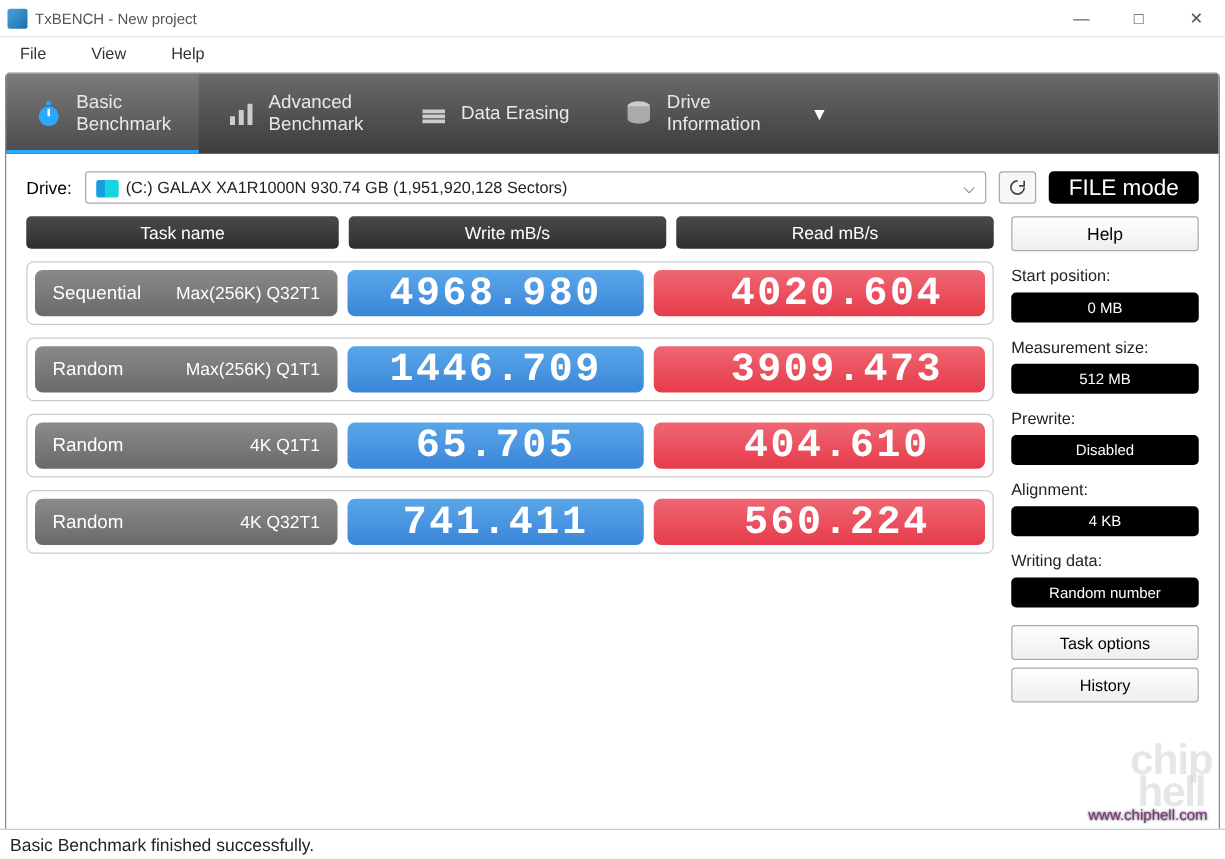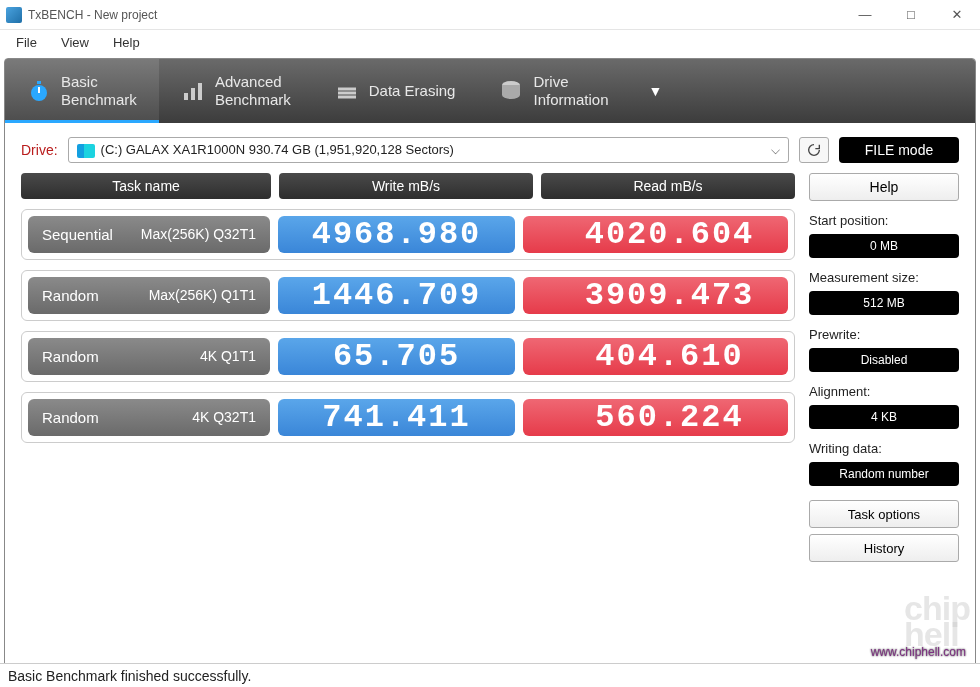--- a/index.html
+++ b/index.html
@@ -5,45 +5,45 @@
   * { box-sizing: border-box; margin: 0; padding: 0; font-family: "Segoe UI", Arial, sans-serif; }
   body { background: #fff; width: 980px; height: 687px; overflow: hidden; position: relative; }
 
   
   .titlebar { height: 30px; display: flex; align-items: center; padding: 0 0 0 6px; background: #fff; border-bottom: 1px solid #e5e5e5; }
   .titlebar .app-icon { width: 16px; height: 16px; background: linear-gradient(135deg,#4aa3df,#1f6fa8); border-radius: 2px; margin-right: 6px; }
   .titlebar .title { font-size: 12px; color: #555; flex: 1; }
   .titlebar .winbtn { width: 46px; height: 30px; display: flex; align-items: center; justify-content: center; color: #555; font-size: 13px; }
 
   
-  .menubar { height: 24px; display: flex; align-items: center; gap: 8px; padding: 0 8px; font-size: 13px; color: #333; background: #fff; }
+  .menubar { height: 24px; display: flex; align-items: center; gap: 20px; padding: 0 8px; font-size: 13px; color: #333; background: #fff; }
   .menubar .menuitem { padding: 2px 8px; }
 
   
   .appframe { margin: 4px; border: 1px solid #888; border-radius: 4px; background: #fff; height: 625px; overflow: hidden; }
 
   
   .tabstrip { height: 64px; background: linear-gradient(#6a6a6a,#3c3c3c); display: flex; align-items: stretch; }
   .tab { display: flex; align-items: center; gap: 10px; padding: 0 22px; color: #e8e8e8; font-size: 16px; border-right: 0; position: relative; }
   .tab.active { background: linear-gradient(#7a7a7a,#4c4c4c); }
   .tab.active::after { content:""; position:absolute; left:0; right:0; bottom:0; height:3px; background:#2aa8ff; }
   .tab .tabicon { width: 24px; height: 24px; }
   .tab .tabtext { line-height: 18px; font-size: 15px; }
   .tab .tabtext .line1 { display:block; }
   .tab .tabtext .line2 { display:block; }
   .tabstrip .overflow { display:flex; align-items:center; justify-content:center; width:50px; color:#fff; font-size:14px; }
 
   
   .driverow { display:flex; align-items:center; gap:10px; padding:14px 16px 10px 16px; font-size:14px; }
-  .driverow .label { color:#b91c1c; }
+  .driverow .label { color:#000000; }
   .driverow .drivesel { flex:1; height:26px; border:1px solid #aaa; border-radius:3px; background:#fff; display:flex; align-items:center; padding:0 8px; font-size:13px; color:#222; justify-content:space-between; }
   .driverow .drivesel .driveicon { width:18px; height:14px; background:linear-gradient(90deg,#139fe0 40%,#1bd3e0 40%); border-radius:2px; margin-right:6px; display:inline-block; vertical-align:middle; }
   .driverow .drivesel .chev { color:#555; font-size:12px; }
   .driverow .refresh { width:30px; height:26px; border:1px solid #aaa; border-radius:3px; background:#f7f7f7; display:flex; align-items:center; justify-content:center; }
-  .driverow .filemode { width:120px; height:26px; background:#000; color:#fff; border-radius:4px; display:flex; align-items:center; justify-content:center; font-size:14px; }
+  .driverow .filemode { width:120px; height:26px; background:#000; color:#fff; border-radius:4px; display:flex; align-items:center; justify-content:center; font-size:18px; }
 
   
   .body { display:flex; padding:0 16px 8px 16px; gap:14px; }
   .left { flex:1; display:flex; flex-direction:column; gap:10px; }
   .right { width:150px; display:flex; flex-direction:column; gap:6px; font-size:13px; }
 
   
   .hdr { display:flex; gap:8px; }
   .hdr .cell { flex:1; height:26px; background:linear-gradient(#4a4a4a,#2e2e2e); border-radius:4px; color:#fff; display:flex; align-items:center; justify-content:center; font-size:14px; }
   .hdr .cell.small { flex:0 0 250px; }
@@ -61,21 +61,21 @@
   .right .startbtn { height:28px; border:1px solid #aaa; border-radius:3px; background:linear-gradient(#fff,#eee); display:flex; align-items:center; justify-content:center; font-size:14px; }
   .right .plabel { color:#222; margin-top:6px; }
   .right .pval { height:24px; background:#000; color:#fff; border-radius:4px; display:flex; align-items:center; justify-content:center; font-size:12px; }
   .right .genbtn { height:28px; border:1px solid #aaa; border-radius:3px; background:linear-gradient(#fff,#eee); display:flex; align-items:center; justify-content:center; font-size:13px; }
 
   
   .statusbar { position:absolute; bottom:0; left:0; right:0; height:24px; border-top:1px solid #ccc; background:#fff; font-size:14px; color:#222; display:flex; align-items:center; padding:0 8px; }
 
   
   .watermark { position:absolute; right:14px; bottom:28px; color:#701a75; font-size:12px; text-shadow:0 0 2px #000; opacity:.9; }
-  .logo { position:absolute; right:10px; bottom:40px; font-family:"Arial Black",sans-serif; font-size:34px; color:rgba(200,200,200,.45); font-weight:900; letter-spacing:-1px; line-height:26px; text-align:left; }
+  .logo { position:absolute; right:10px; bottom:40px; font-family:"Arial Black",sans-serif; font-size:34px; color:rgba(200,200,200,.45); font-weight:900; letter-spacing:-1px; line-height:26px; text-align:center; }
   .logo span { display:block; }
 </style>
 </head>
 <body>
 
 <div class="titlebar">
   <div class="app-icon"></div>
   <div class="title">TxBENCH - New project</div>
   <div class="winbtn">—</div>
   <div class="winbtn">□</div>

